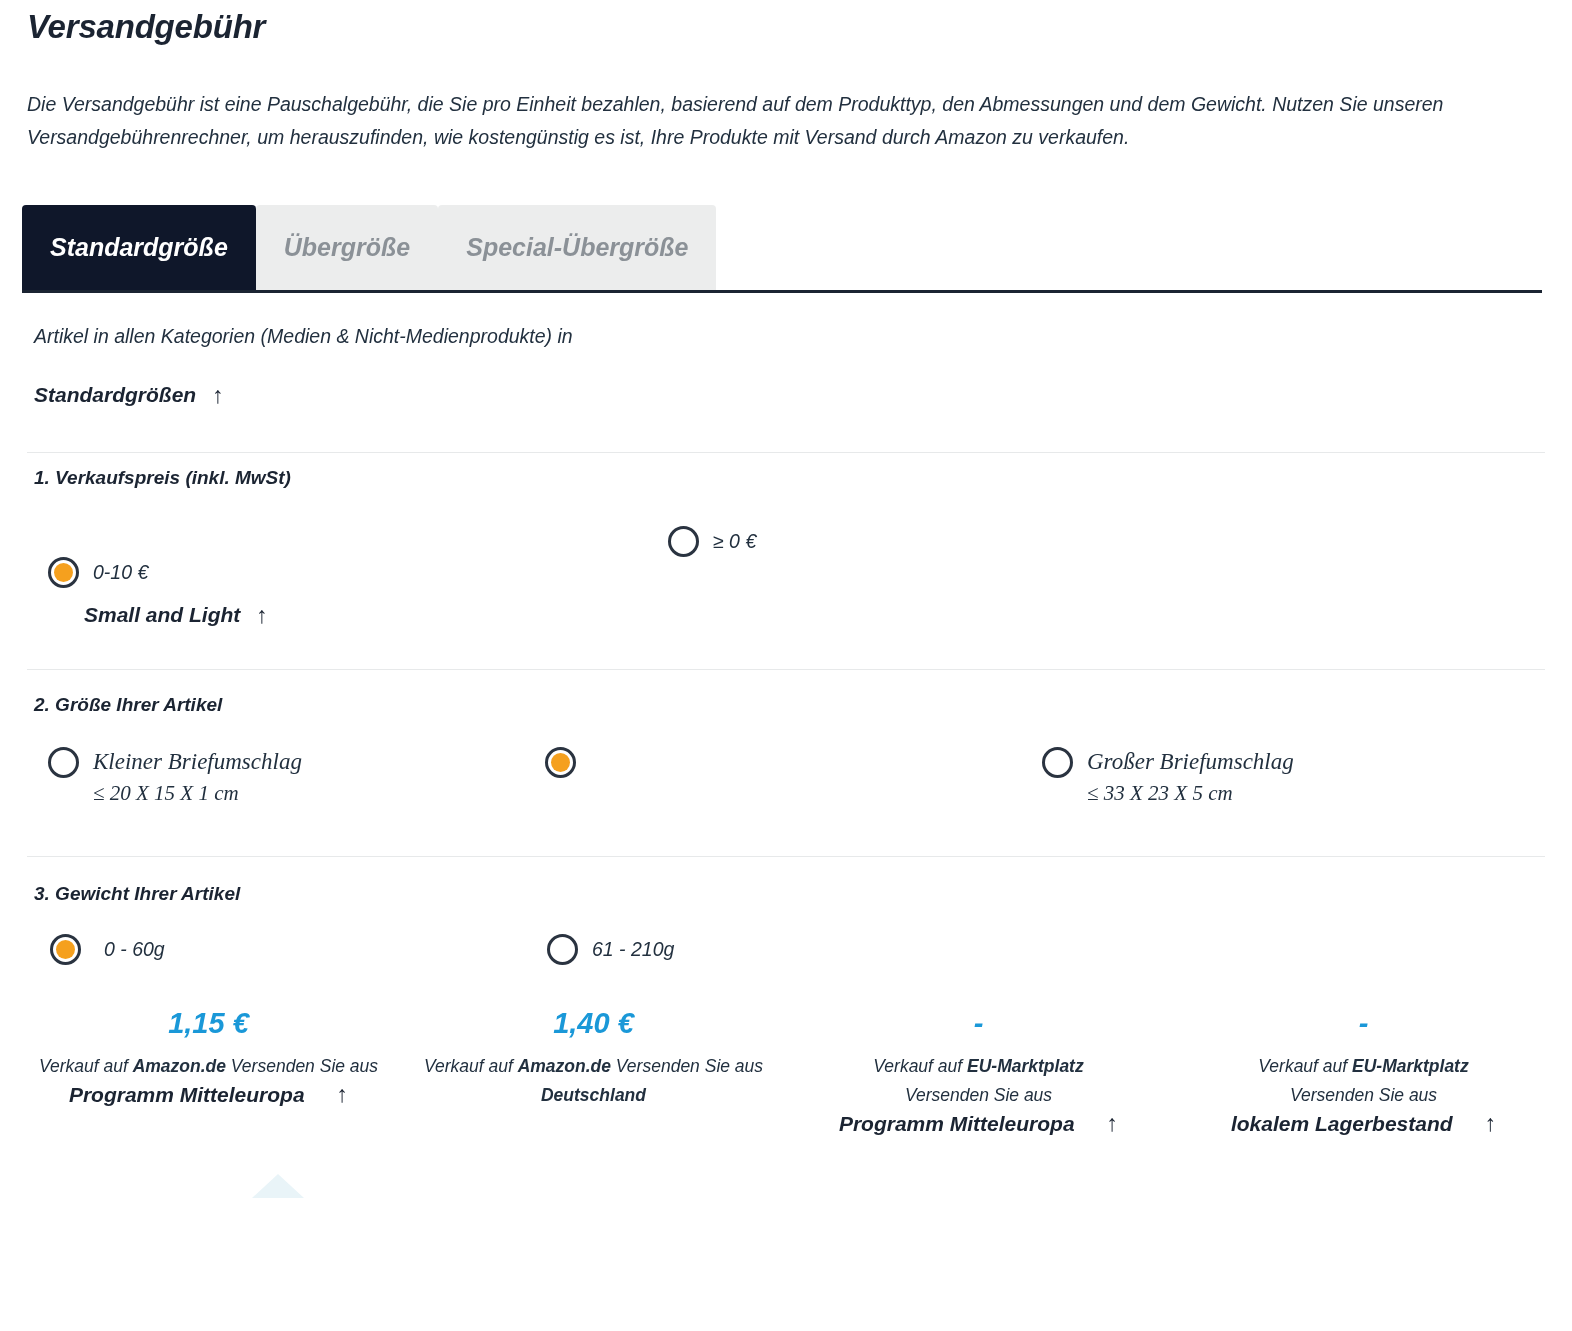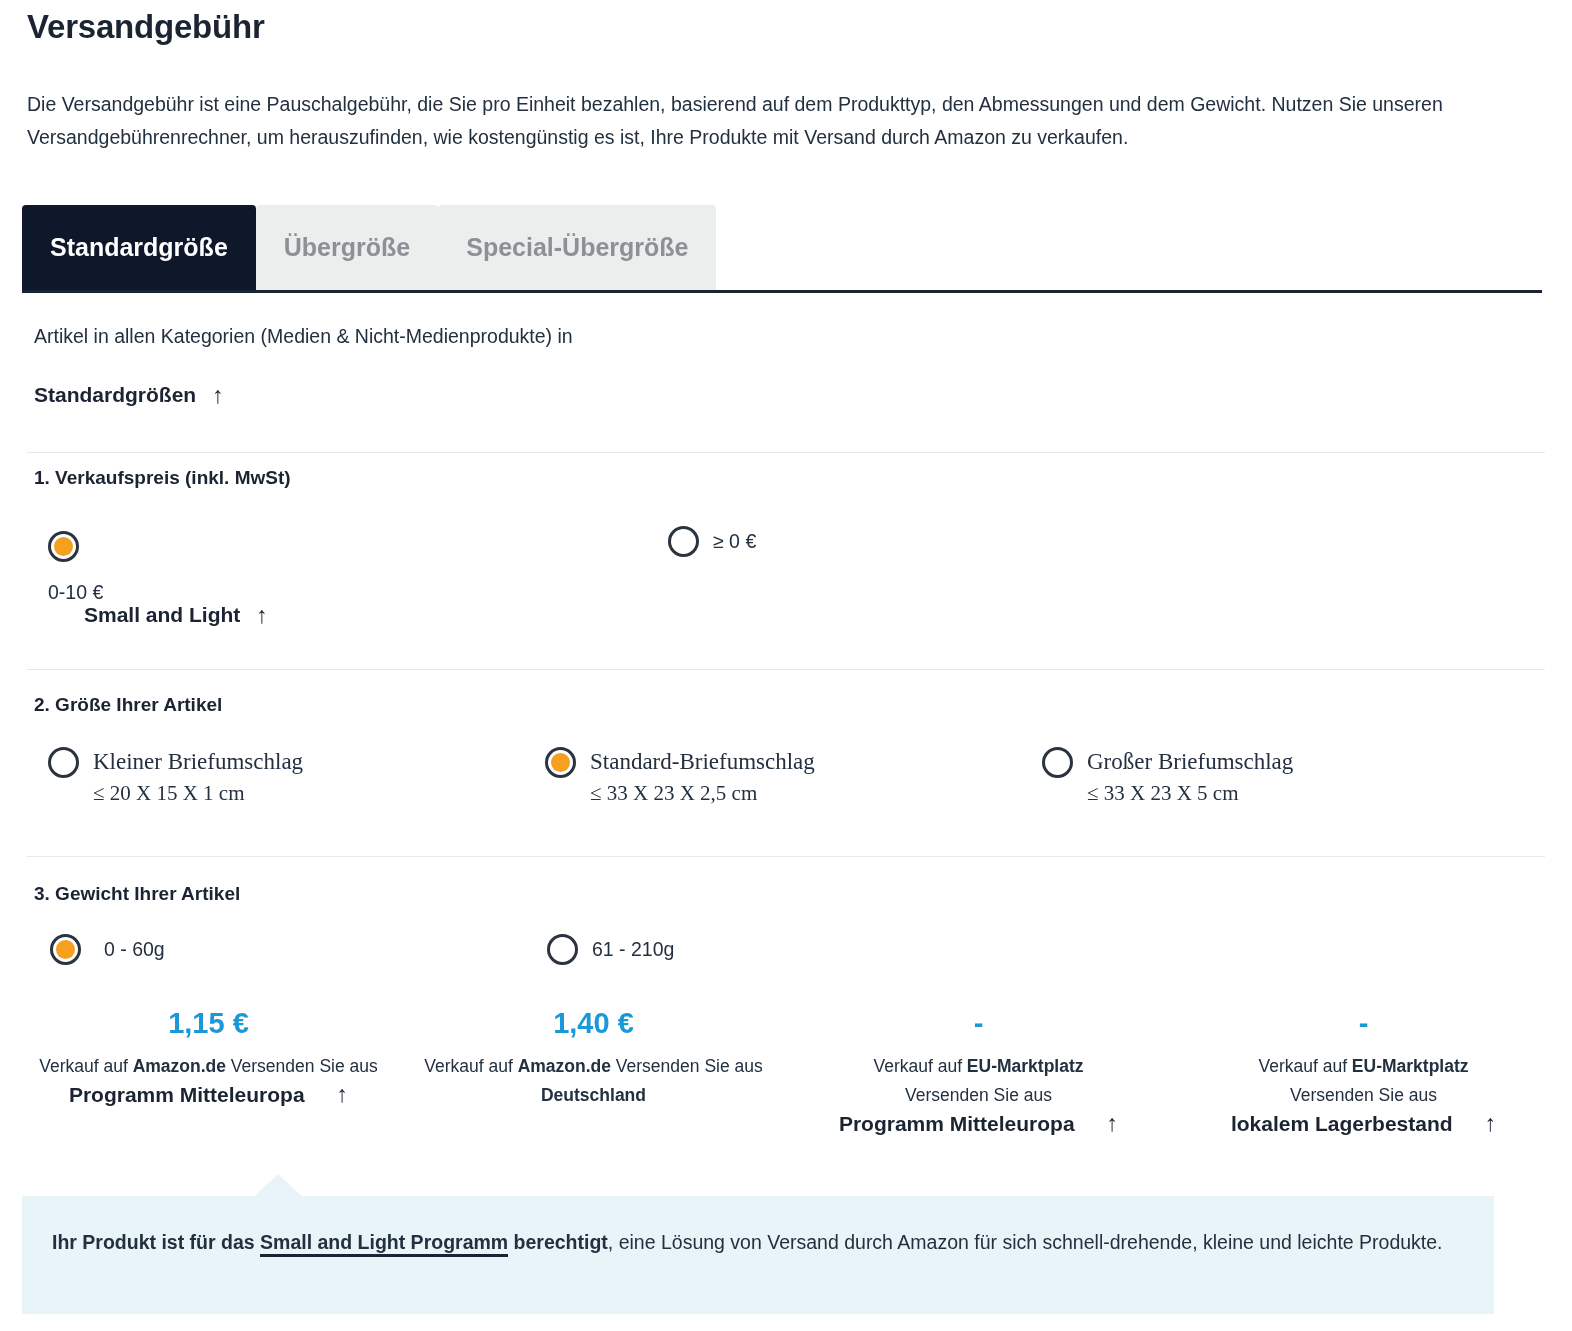--- a/index.html
+++ b/index.html
@@ -5,21 +5,21 @@
   * { box-sizing: border-box; }
   html, body { margin: 0; padding: 0; }
   body {
     width: 1572px;
     height: 1331px;
     background: #ffffff;
     font-family: "Liberation Sans", sans-serif;
     color: #232f3e;
     overflow: hidden;
   }
-  .page { position: relative; width: 1572px; height: 1331px; }
+  .page { position: relative; width: 1572px; height: 1331px; font-style: italic; }
 
   
   .title {
     position: absolute;
     left: 27px; top: 8px;
     font-size: 33px;
     font-weight: bold;
     letter-spacing: -0.2px;
     color: #1b2432;
   }
@@ -253,21 +253,21 @@
 
   <div class="cat-line">Artikel in allen Kategorien (Medien &amp; Nicht-Medienprodukte) in</div>
   <div class="cat-strong">
     <span>Standardgrößen</span>
     <span class="arrow-up">↑</span>
   </div>
 
   <div class="divider" id="div1"></div>
   <div class="step-title" id="step1-title">1. Verkaufspreis (inkl. MwSt)</div>
 
-  <div class="radio" style="left:48px; top:530px;flex-direction:column;">
+  <div class="radio" style="left:48px; top:556px;">
     <span class="dot on"></span>
     <span class="rlabel sans-lbl">
       <span class="main">0-10 €</span>
     </span>
   </div>
   <div class="radio" style="left:668px; top:525px;">
     <span class="dot"></span>
     <span class="rlabel sans-lbl">
       <span class="main">≥ 0 €</span>
     </span>
@@ -283,24 +283,20 @@
 
   <div class="radio" style="left:48px; top:746px;">
     <span class="dot"></span>
     <span class="rlabel serif-lbl">
       <span class="main">Kleiner Briefumschlag</span>
       <span class="sub">≤ 20 X 15 X 1 cm</span>
     </span>
   </div>
   <div class="radio" style="left:545px; top:746px;">
     <span class="dot on"></span>
-    <span class="rlabel serif-lbl">
-      <span class="main">Standard-Briefumschlag</span>
-      <span class="sub">≤ 33 X 23 X 2,5 cm</span>
-    </span>
   </div>
   <div class="radio" style="left:1042px; top:746px;">
     <span class="dot"></span>
     <span class="rlabel serif-lbl">
       <span class="main">Großer Briefumschlag</span>
       <span class="sub">≤ 33 X 23 X 5 cm</span>
     </span>
   </div>
 
   <div class="divider" id="div3"></div>
@@ -349,17 +345,14 @@
       <div class="resdesc"><span>Verkauf auf </span><b>EU-Marktplatz</b><br><span> Versenden Sie aus</span></div>
       <div class="reslink">
         <span>lokalem Lagerbestand</span>
         <span class="arrow-up">↑</span>
       </div>
     </div>
 
   </div>
 
   <div class="callout-arrow"></div>
-  <div class="callout">
-    <div class="callout-text"><b>Ihr Produkt ist für das </b><span class="ul">Small and Light Programm</span><b> berechtigt</b><span>, eine Lösung von Versand durch Amazon für sich schnell-drehende, kleine und leichte Produkte.</span></div>
-  </div>
 
 </div>
 
 </body></html>

